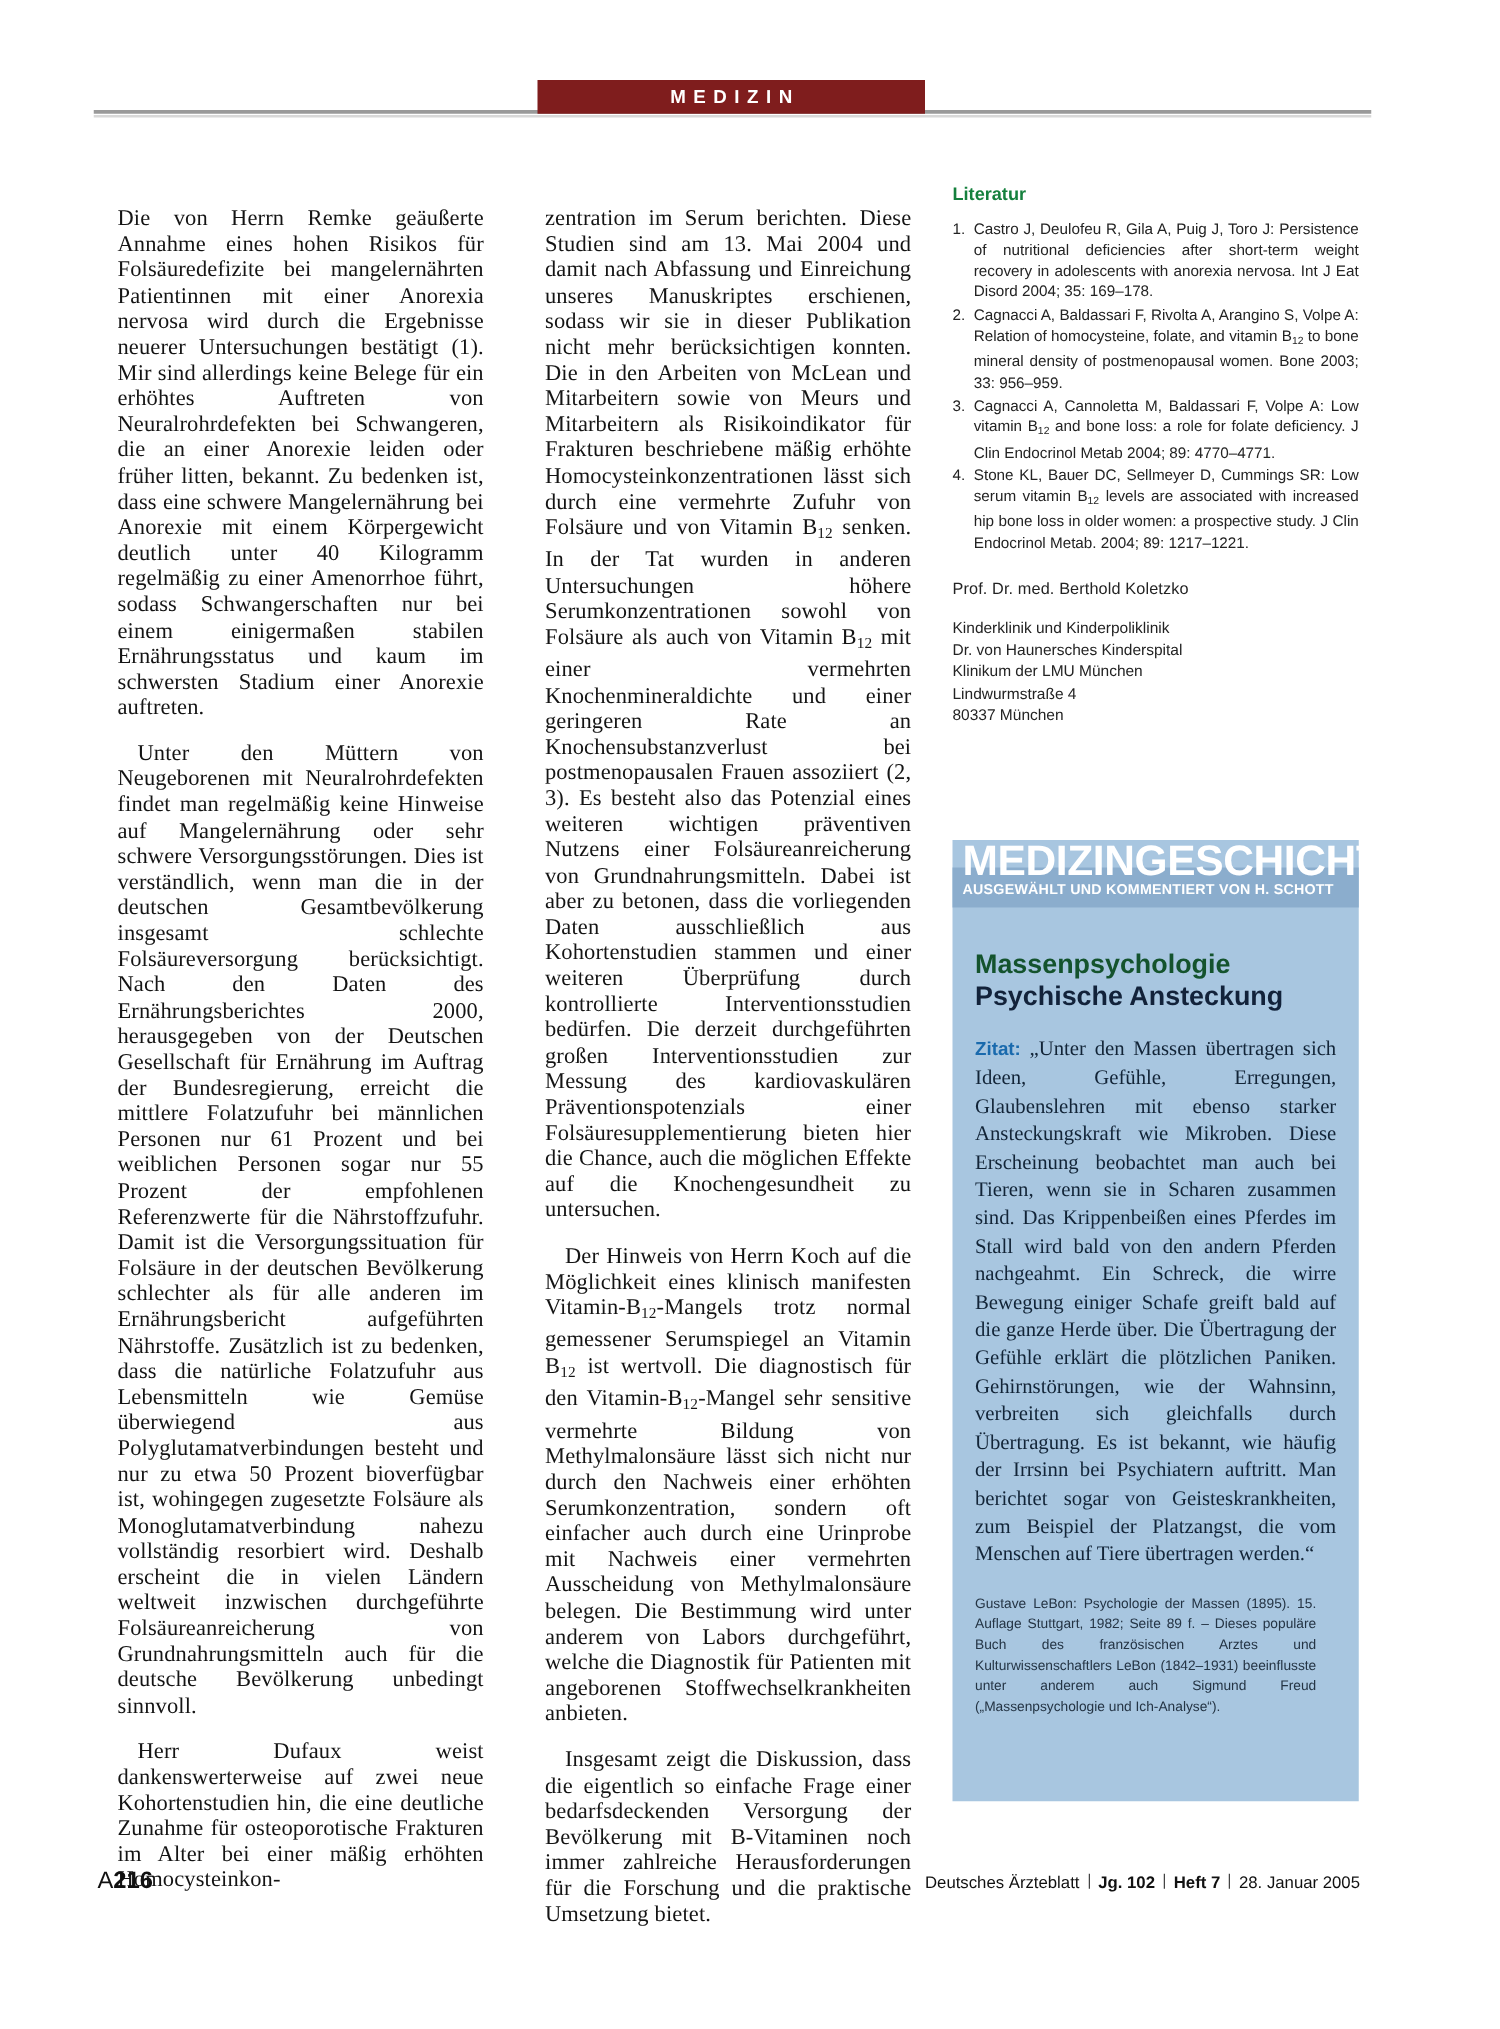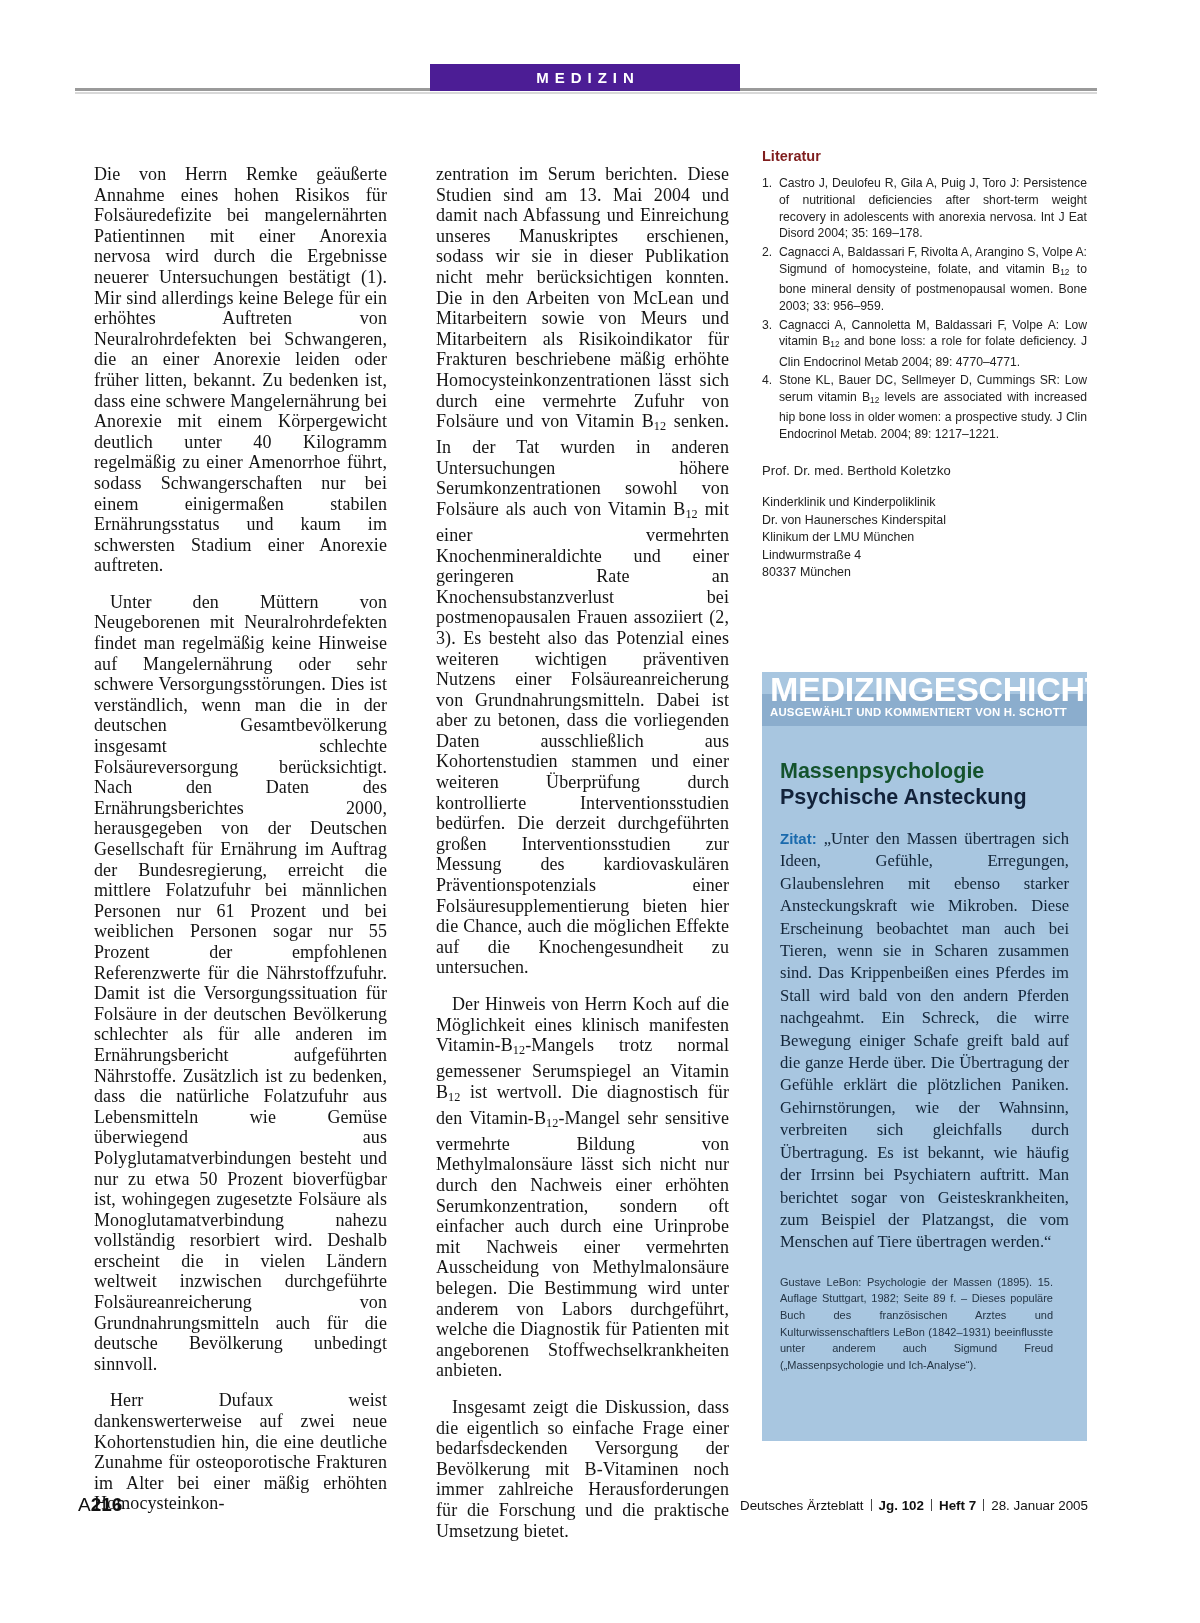--- a/index.html
+++ b/index.html
@@ -20,21 +20,21 @@
   .runhead-rule{
     position:absolute; left:0; top:30px; width:1022px; height:3px;
     background:#9a9a9a;
   }
   .runhead-rule2{
     position:absolute; left:0; top:34px; width:1022px; height:2px;
     background:#d8d8d8;
   }
   .runhead-box{
     position:absolute; left:355px; top:6px; width:310px; height:27px;
-    background:#4c1d95;
+    background:#7f1d1d;
     display:flex; align-items:center; justify-content:center;
   }
   .runhead-text{
     color:#ffffff;
     font-family:"Liberation Sans", sans-serif;
     font-weight:bold;
     font-size:15px;
     letter-spacing:6px;
     padding-left:6px;
   }
@@ -67,21 +67,21 @@
   p.body-text + p.body-text{ text-indent:16px; }
 
   sub{ font-size:0.68em; vertical-align:-0.28em; }
 
   
   h3.lit-title{
     margin:0 0 11px 0;
     font-family:"Liberation Sans", sans-serif;
     font-size:14.5px;
     font-weight:bold;
-    color:#7f1d1d;
+    color:#15803d;
   }
   ol.reflist{
     margin:0; padding:0; list-style:none;
     font-family:"Liberation Sans", sans-serif;
     font-size:12.2px;
     line-height:16.8px;
     color:#232323;
   }
   ol.reflist li{
     position:relative;
@@ -227,21 +227,21 @@
     <p class="body-text">Insgesamt zeigt die Diskussion, dass die eigentlich so einfache Frage einer bedarfsdeckenden Versorgung der Bevölkerung mit B-Vitaminen noch immer zahlreiche Herausforderungen für die Forschung und die praktische Umsetzung bietet.</p>
   </div>
 
   <div class="col col3">
     <h3 class="lit-title">Literatur</h3>
     <ol class="reflist">
       <li>
         <span class="refnum">1.</span><span>Castro J, Deulofeu R, Gila A, Puig J, Toro J: Persistence of nutritional deficiencies after short-term weight recovery in adolescents with anorexia nervosa. Int J Eat Disord 2004; 35: 169–178.</span>
       </li>
       <li>
-        <span class="refnum">2.</span><span>Cagnacci A, Baldassari F, Rivolta A, Arangino S, Volpe A: Sigmund of homocysteine, folate, and vitamin B</span><sub>12</sub><span> to bone mineral density of postmenopausal women. Bone 2003; 33: 956–959.</span>
+        <span class="refnum">2.</span><span>Cagnacci A, Baldassari F, Rivolta A, Arangino S, Volpe A: Relation of homocysteine, folate, and vitamin B</span><sub>12</sub><span> to bone mineral density of postmenopausal women. Bone 2003; 33: 956–959.</span>
       </li>
       <li>
         <span class="refnum">3.</span><span>Cagnacci A, Cannoletta M, Baldassari F, Volpe A: Low vitamin B</span><sub>12</sub><span> and bone loss: a role for folate deficiency. J Clin Endocrinol Metab 2004; 89: 4770–4771.</span>
       </li>
       <li>
         <span class="refnum">4.</span><span>Stone KL, Bauer DC, Sellmeyer D, Cummings SR: Low serum vitamin B</span><sub>12</sub><span> levels are associated with increased hip bone loss in older women: a prospective study. J Clin Endocrinol Metab. 2004; 89: 1217–1221.</span>
       </li>
     </ol>
 
     <div class="author-block">

